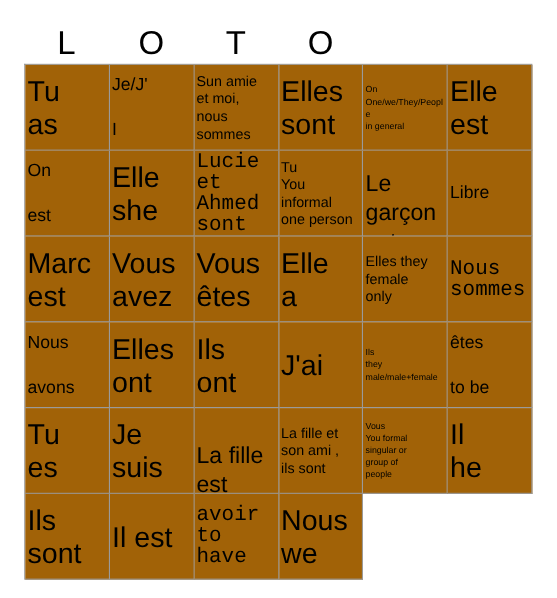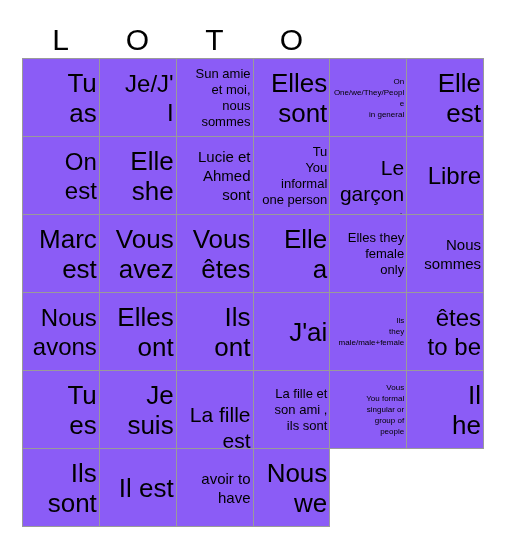--- a/index.html
+++ b/index.html
@@ -58,37 +58,37 @@
     box-sizing: border-box;
     background: #ffffff;
   }
   .cell {
     border-right: 1px solid #9a9a9a;
     border-bottom: 1px solid #9a9a9a;
     box-sizing: border-box;
     display: flex;
     align-items: center;
     justify-content: center;
-    text-align: right;
+    text-align: left;
     padding: 1px 2px;
     overflow: hidden;
-    background: #8b5cf6;
+    background: #a16207;
   }
   .cell-text {
     display: block;
     width: 100%;
     white-space: pre-line;
     word-break: break-word;
   }
 
   
   .fs-xl  .cell-text { font-size: 26px; line-height: 30px; }
-  .fs-lg  .cell-text { font-size: 24px; line-height: 29px; }
+  .fs-lg  .cell-text { font-size: 16px; line-height: 41px; }
   .fs-md  .cell-text { font-size: 21px; line-height: 26px; margin-top: 36px; }
-  .fs-sm  .cell-text { font-size: 15px; line-height: 19px; }
+  .fs-sm  .cell-text { font-size: 19px; line-height: 19px; font-family: Liberation Mono, monospace; }
   .fs-xs  .cell-text { font-size: 13px; line-height: 16px; }
   .fs-xxs .cell-text { font-size: 8px;  line-height: 11px; }
 </style>
 </head>
 <body>
 
 <div id="page">
 
   <div id="header">
     <div class="header-cell">L</div>

